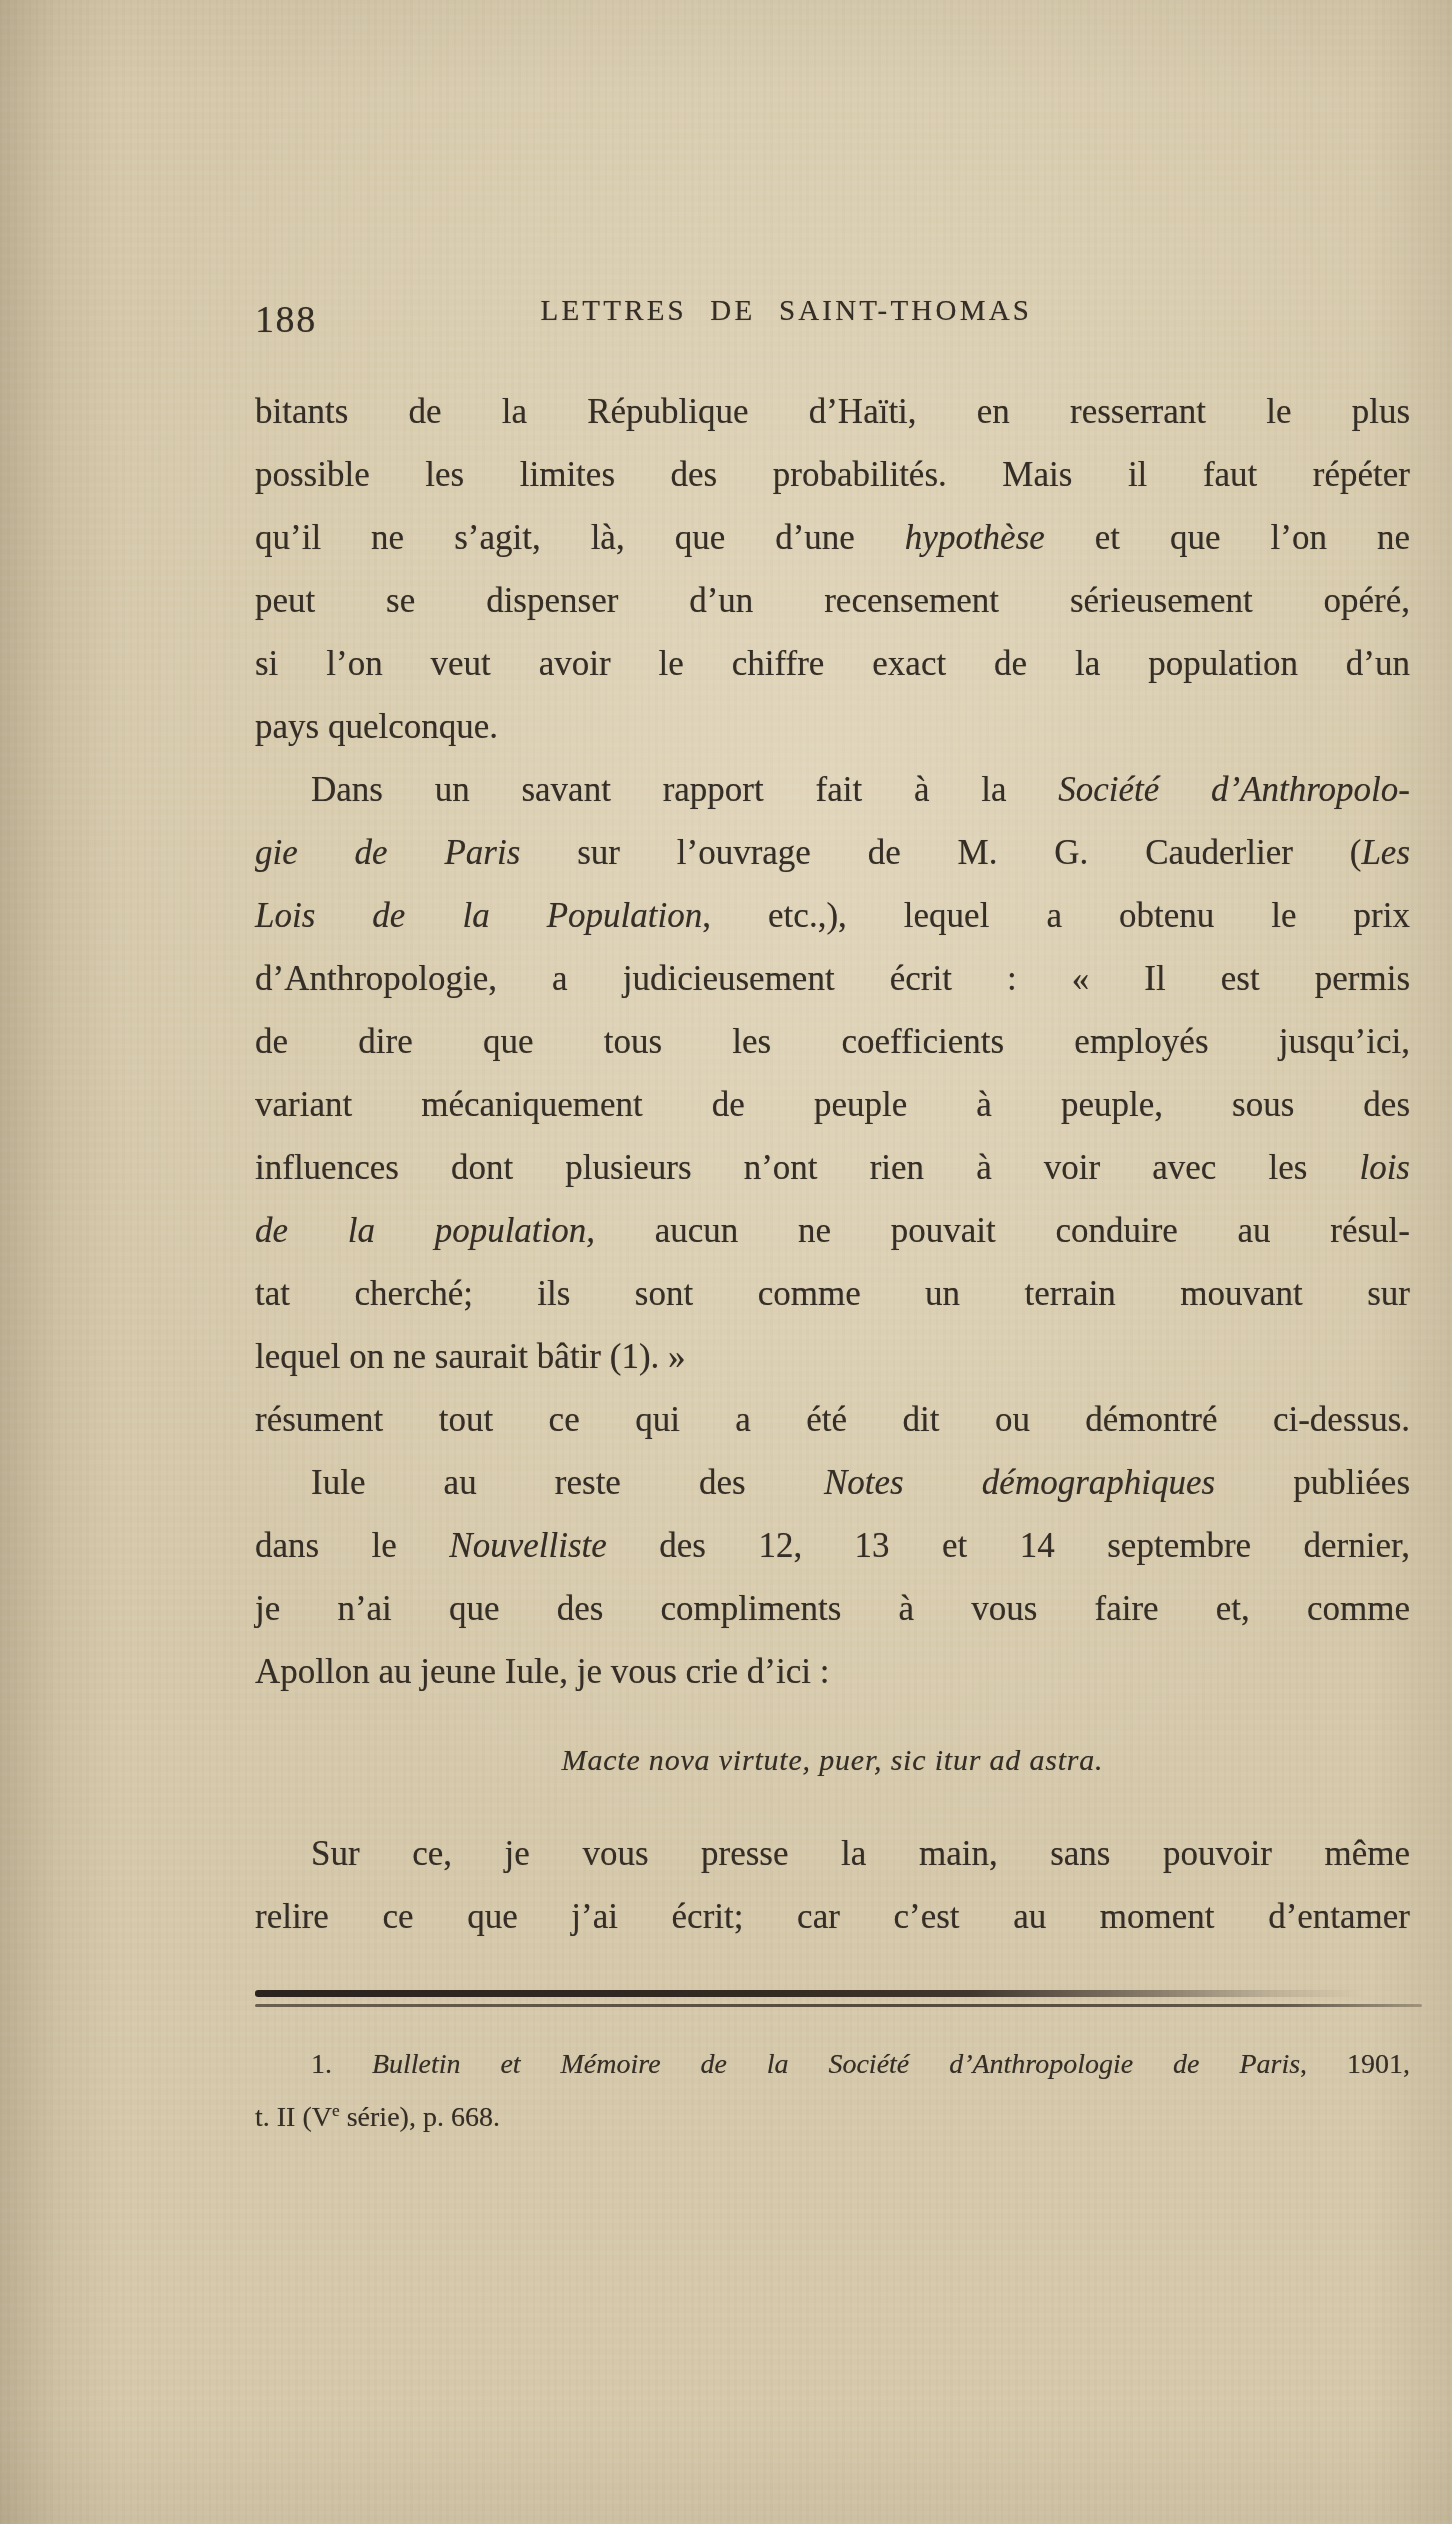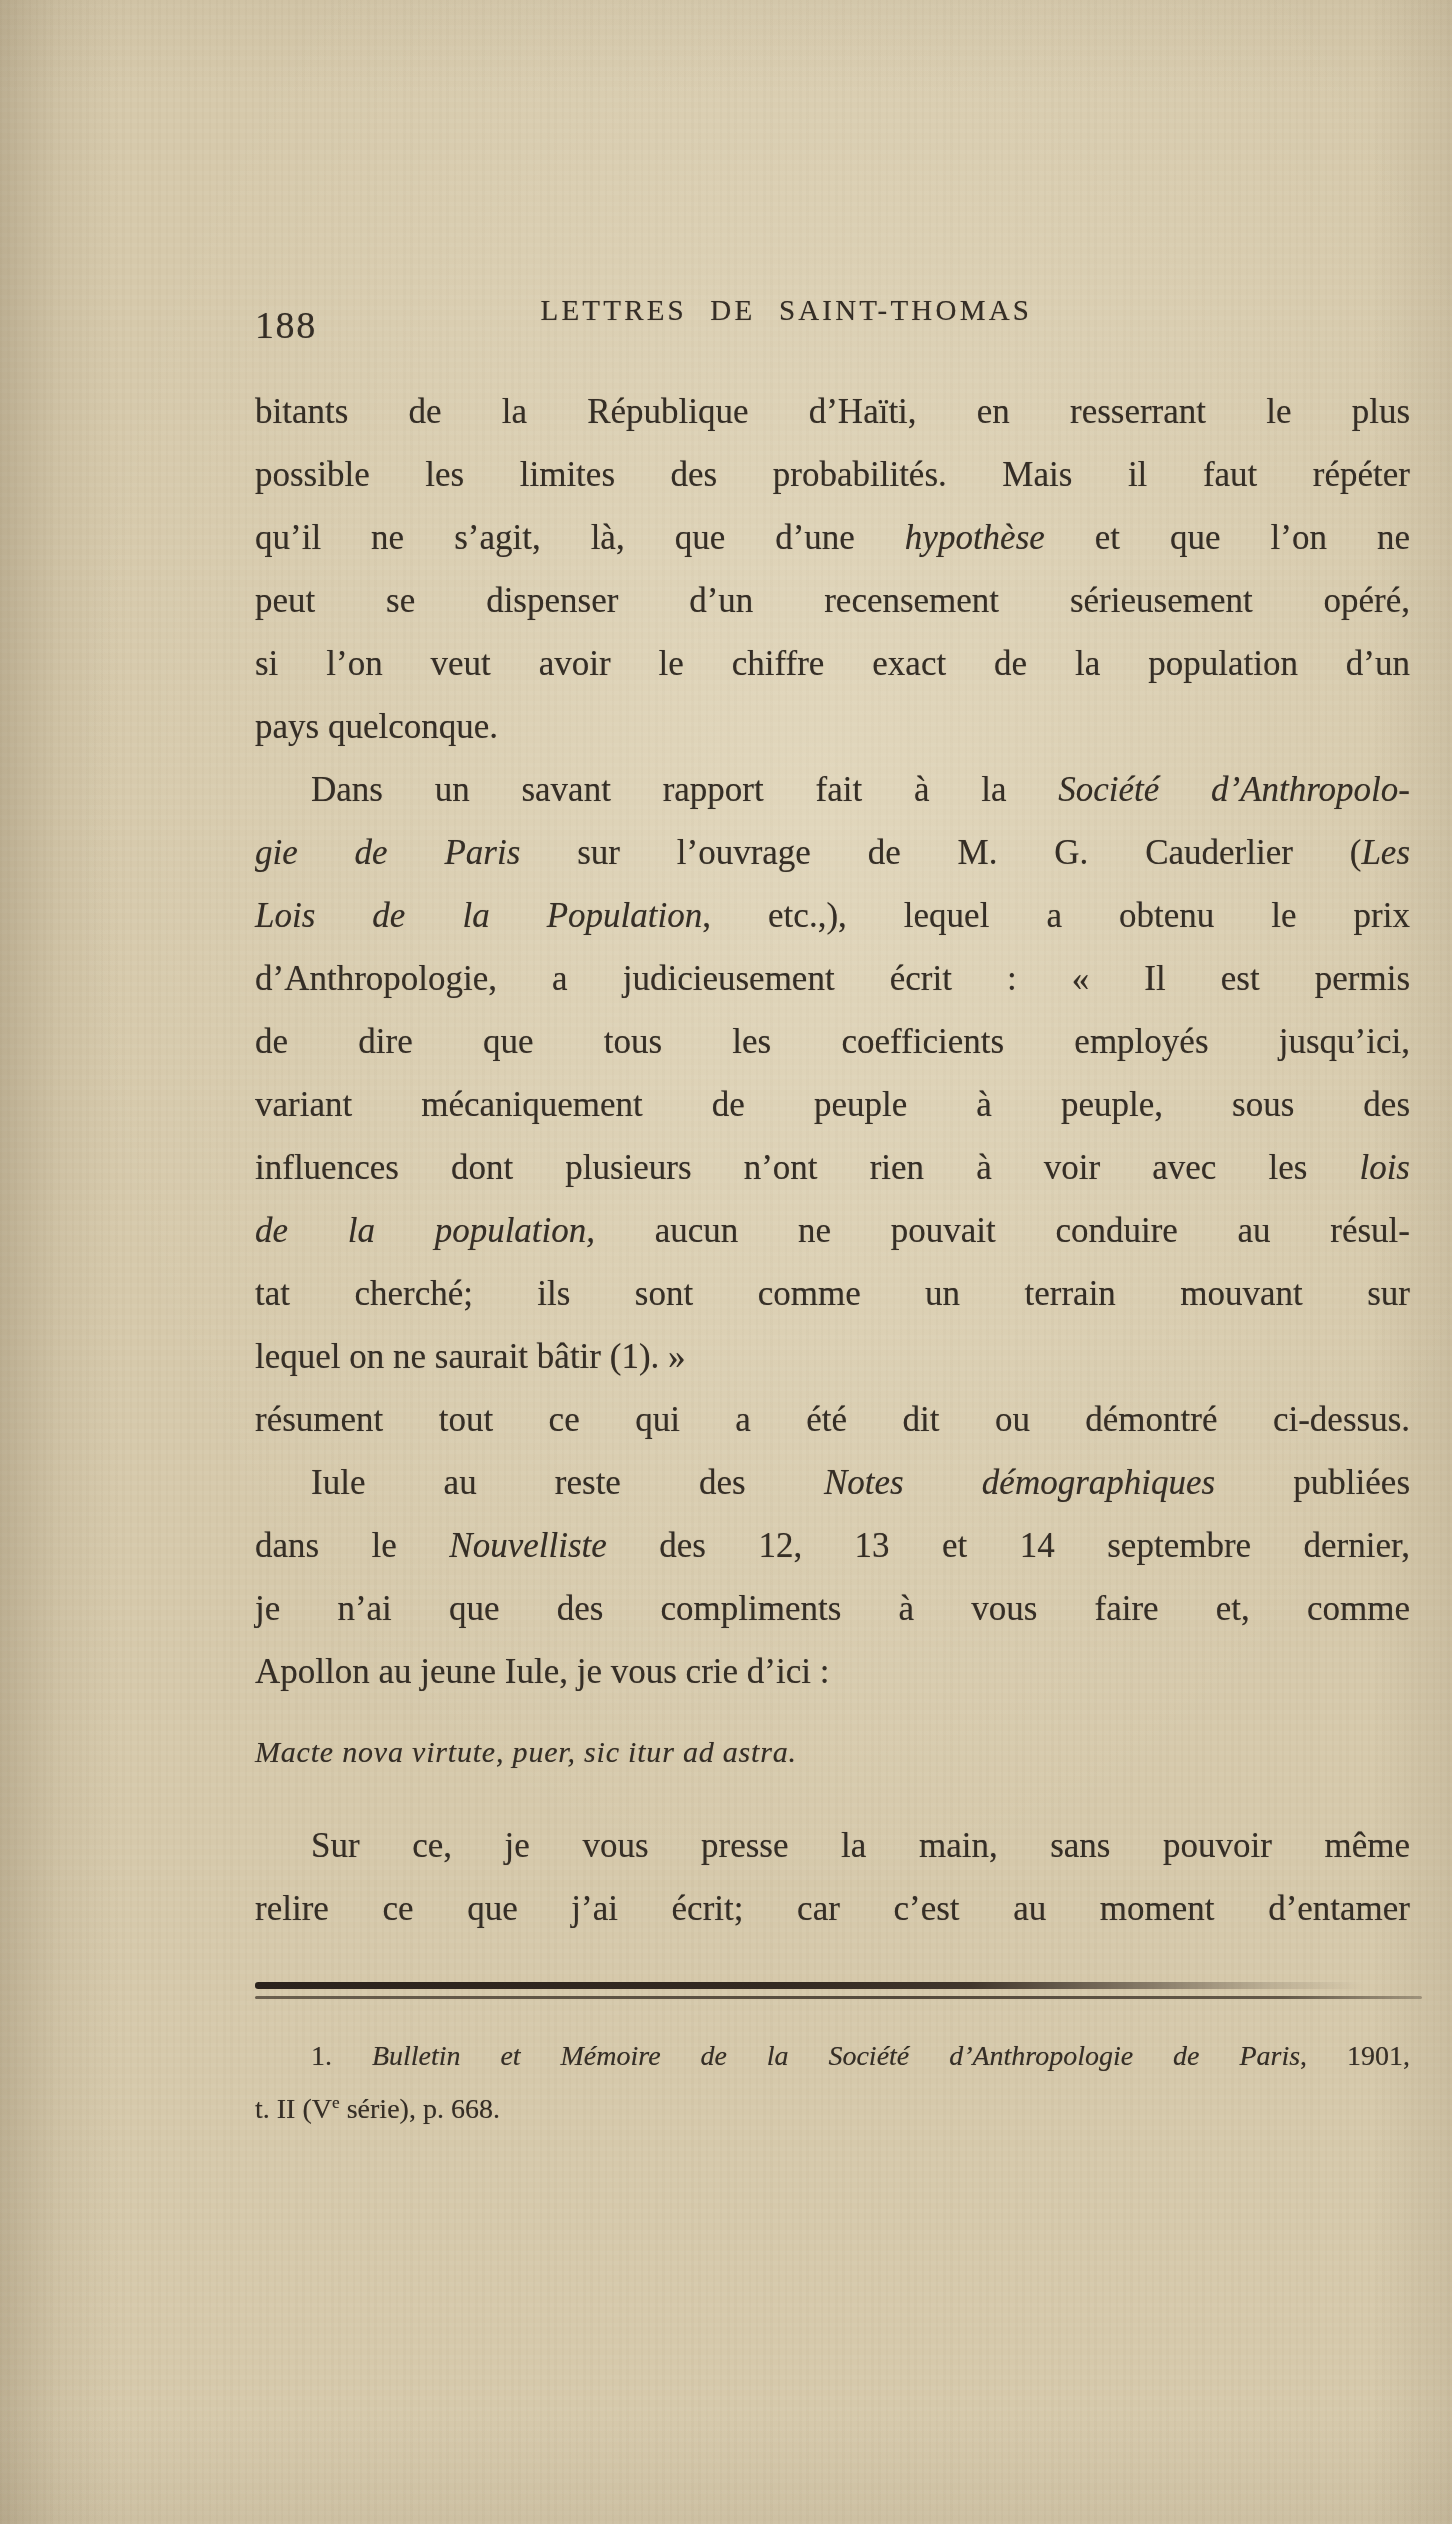--- a/index.html
+++ b/index.html
@@ -26,21 +26,21 @@
     position:absolute;
     left:255px;top:285px;
     width:1155px;
   }
   .page-header{
     position:relative;
     height:45px;
     margin-bottom:50px;
   }
   .page-number{
-    position:absolute;left:0;top:18px;
+    position:absolute;left:0;top:12px;
     font-size:38px;line-height:45px;
     letter-spacing:1.6px;
     text-shadow:0 0 0.8px rgba(53,46,38,0.55);
   }
   .running-title{
     position:absolute;left:46%;top:5.6px;
     transform:translateX(-50%);
     font-size:29px;line-height:38px;
     letter-spacing:3.2px;word-spacing:13px;
     white-space:nowrap;
@@ -52,22 +52,22 @@
     white-space:nowrap;
   }
   .body-text .line.j{
     white-space:normal;
     text-align:justify;
     text-align-last:justify;
   }
   .body-text .line.ind{ text-indent:56px; }
   .it{ font-style:italic; }
   .latin{
-    margin:24px 0 37px 0;
-    text-align:left;
+    margin:32px 0 37px 0;
+    text-align:center;
     font-style:italic;
     font-size:30px;line-height:50px;
     letter-spacing:0.8px;
     text-shadow:0 0 0.8px rgba(53,46,38,0.45);
     font-family:Liberation Serif, serif;
   }
   .footnote-separator{
     margin-top:42px;
     width:100%;
   }

